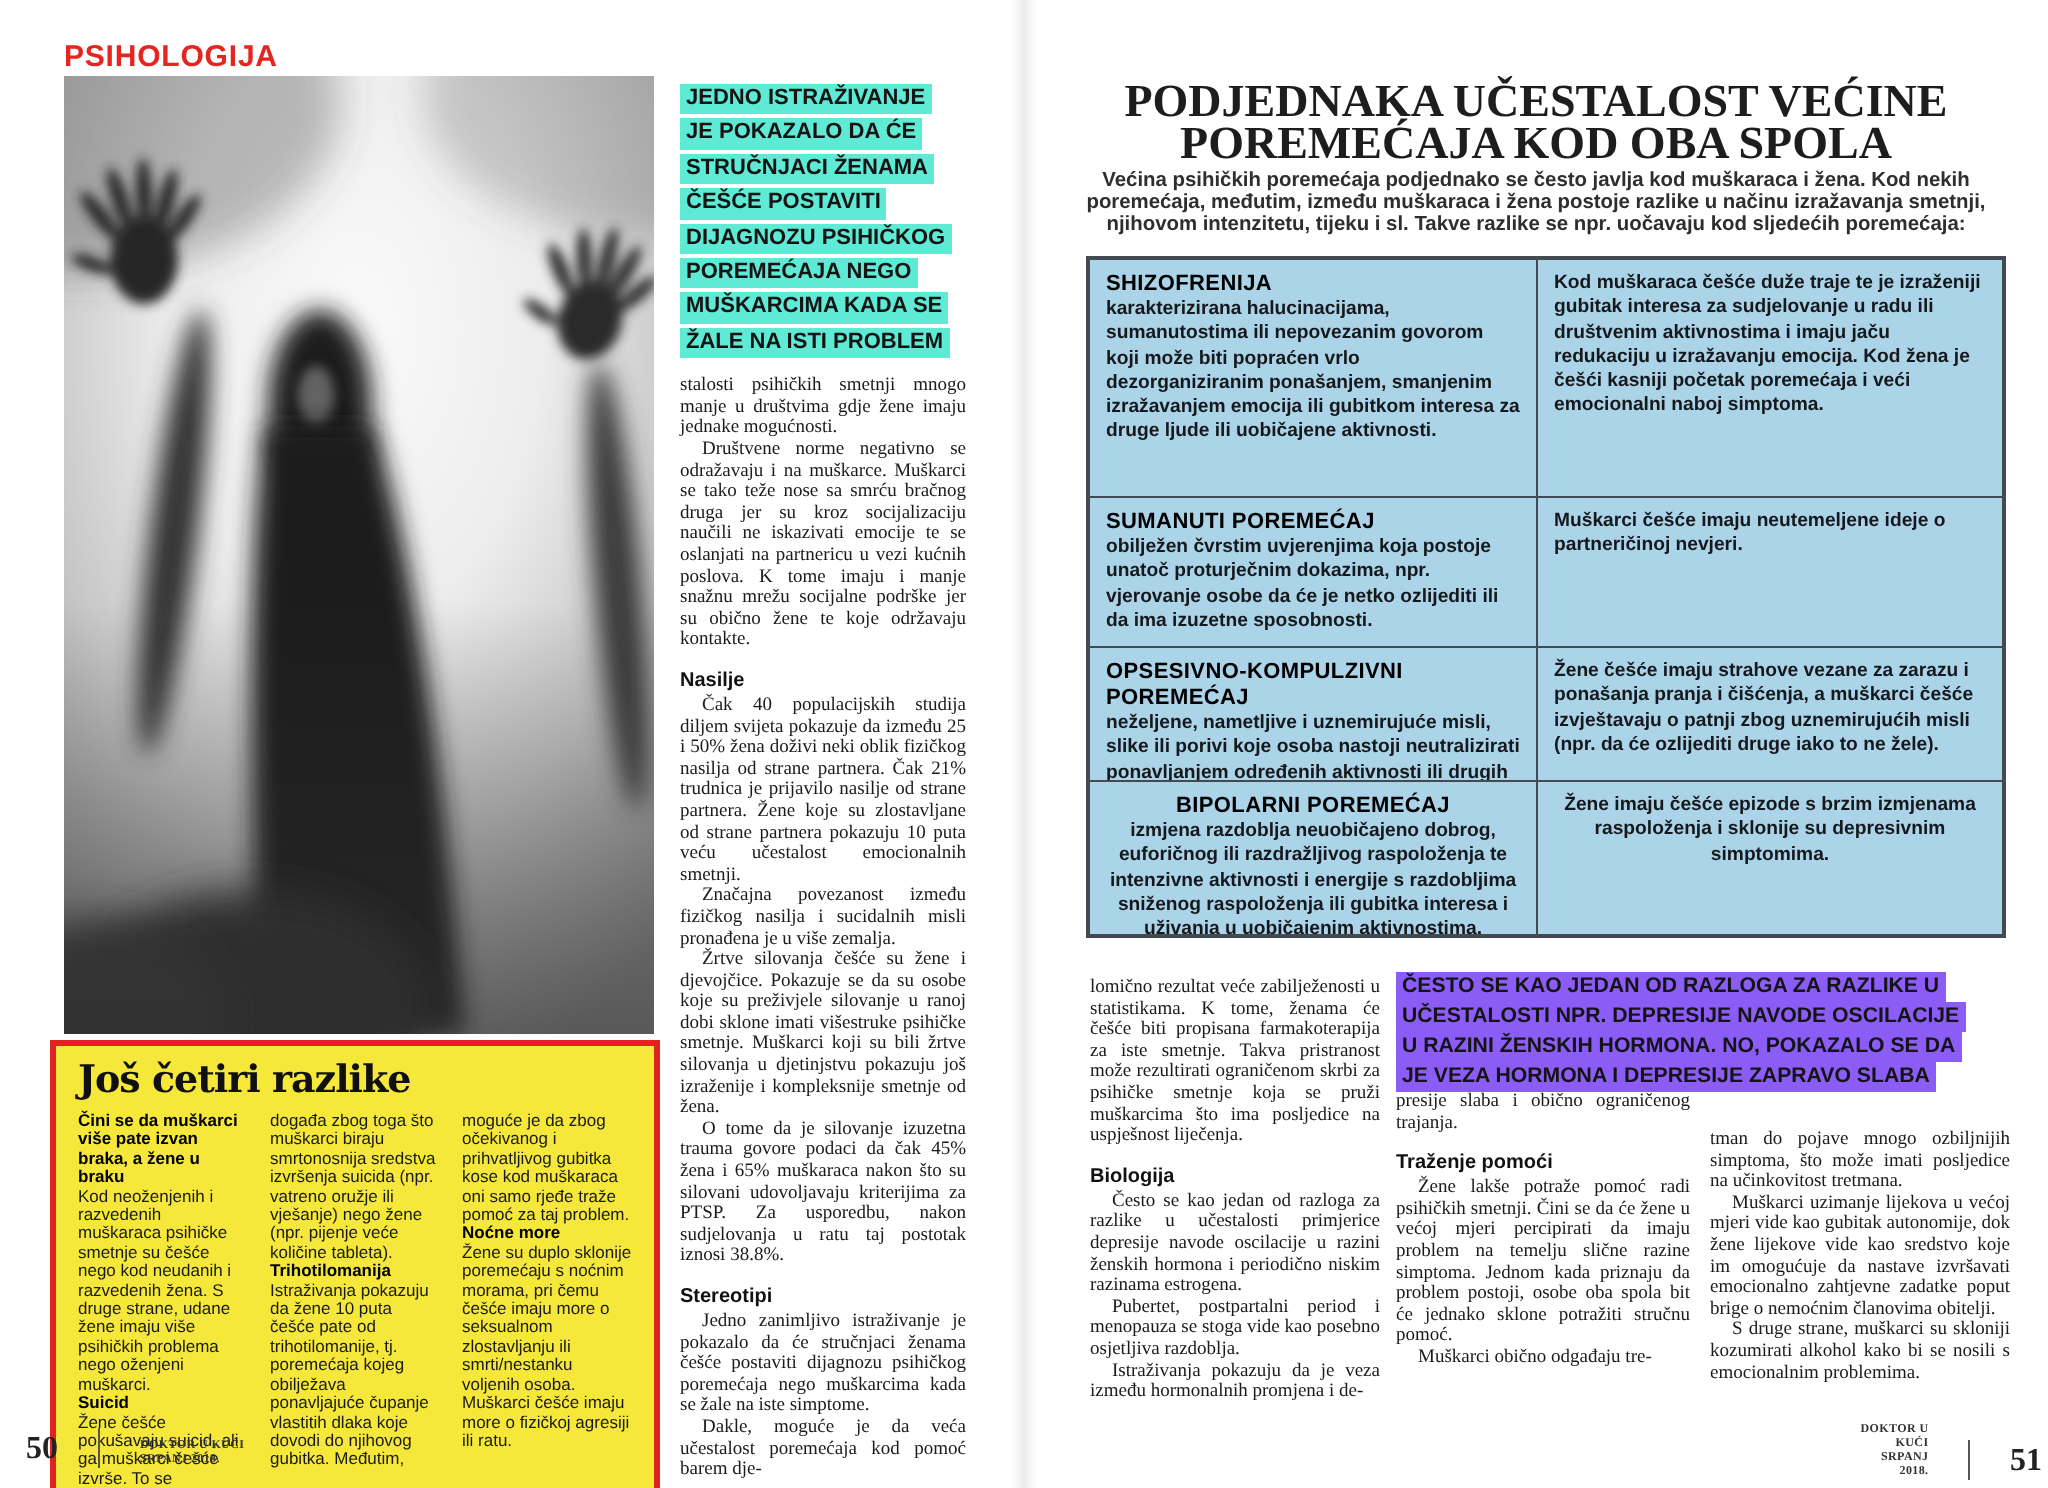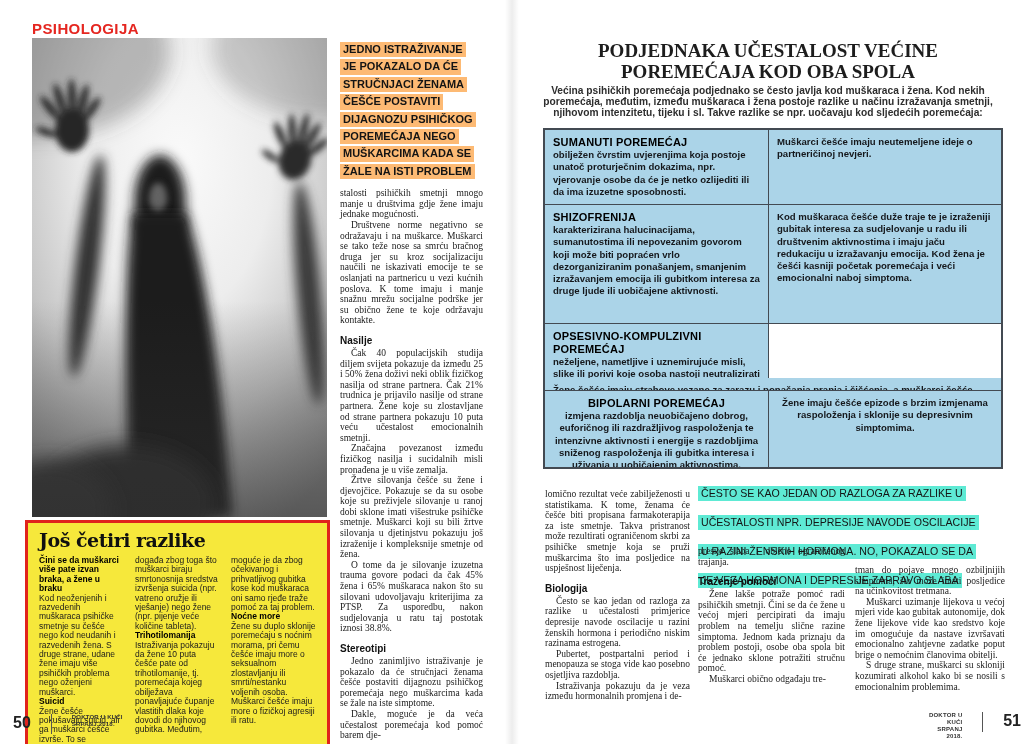--- a/index.html
+++ b/index.html
@@ -7,75 +7,75 @@
           font-family:"Liberation Sans","DejaVu Sans",sans-serif;}
   .gutter{position:absolute;left:505px;top:0;width:14px;height:744px;
           background:linear-gradient(90deg,rgba(0,0,0,0),rgba(0,0,0,0.07) 50%,rgba(0,0,0,0));}
 
   
   .kicker{position:absolute;left:32px;top:20px;font-weight:bold;font-size:15px;
           letter-spacing:.4px;color:#e52620;}
   .photo{position:absolute;left:32px;top:38px;width:295px;height:479px;}
 
   .midcol{position:absolute;left:340px;top:42px;width:143px;}
-  .hl-line{display:table;white-space:nowrap;background:#fdba74;color:#141414;
+  .hl-line{display:table;white-space:nowrap;background:#5eead4;color:#141414;
            font-weight:bold;font-size:11px;line-height:12.4px;padding:1px 3px 2px 3px;margin:0 0 2px 0;}
   .bodytext{margin-top:9px;}
   .bodytext p{margin:0;font-family:"Liberation Serif","DejaVu Serif",serif;
               font-size:9.5px;line-height:10.6px;text-align:justify;color:#1a1a1a;}
   .bodytext p.ind{text-indent:11px;}
   .bodytext h5{margin:9px 0 2px 0;font-size:10px;line-height:11px;color:#111;}
 
   .sidebox{position:absolute;left:25px;top:520px;width:305px;min-height:186px;
            background:#f6e83b;border:3px solid #e0231c;box-sizing:border-box;padding:7px 11px 8px 11px;}
   .sidebox .btitle{font-family:"DejaVu Serif","Liberation Serif",serif;font-weight:bold;
            font-size:19px;line-height:21px;letter-spacing:-0.5px;color:#101010;margin:0 0 5px 0;}
   .boxcols{display:flex;gap:11px;}
   .boxcol{flex:1;}
   .boxcol p{margin:0;font-size:8.5px;line-height:9.4px;color:#1a1a1a;}
   .boxcol .bh{font-weight:bold;color:#000;}
 
-  .footer{position:absolute;display:flex;align-items:flex-start;gap:20px;}
+  .footer{position:absolute;display:flex;align-items:flex-end;gap:20px;font-family:Liberation Serif, serif;}
   .footer .pnum{font-weight:bold;font-size:16px;color:#222;}
   .footer .fdiv{width:1px;height:20px;background:#555;}
   .footer .mag{font-weight:bold;font-size:6px;line-height:7px;color:#333;letter-spacing:.2px;}
   .footer-left{left:13px;top:714px;}
   .footer-right{left:925px;top:712px;width:96px;justify-content:flex-end;}
   .footer-right .mag{text-align:right;}
 
   
   .rtitle{position:absolute;left:530px;top:40px;width:476px;text-align:center;
           font-family:"Liberation Serif","DejaVu Serif",serif;font-weight:bold;
-          font-size:19px;line-height:21px;color:#1d1d1d;}
+          font-size:23px;line-height:21px;color:#1d1d1d;}
   .rintro{position:absolute;left:530px;top:85px;width:476px;text-align:center;
           font-weight:bold;font-size:10.2px;line-height:11.2px;color:#2e2e2e;}
 
   .dtable{position:absolute;left:543px;top:128px;width:460px;border:2px solid #434a52;box-sizing:border-box;}
   .trow{display:flex;border-bottom:1.5px solid #434a52;}
   .trow:last-child{border-bottom:none;text-align:center;}
-  .trow.r0{height:118px;} .trow.r1{height:74px;} .trow.r2{height:66px;flex-direction:column;} .trow.r3{height:76px;}
+  .trow.r0{height:118px;} .trow.r1{height:74px;} .trow.r2{height:66px;} .trow.r3{height:76px;}
   .tcell{background:#abd4e8;box-sizing:border-box;padding:6px 8px;overflow:hidden;}
   .tcell.lft{width:224px;border-right:1.5px solid #434a52;}
   .tcell.rgt{flex:1;}
   .tname{font-weight:bold;font-size:11px;line-height:13px;color:#000;letter-spacing:.2px;}
   .tdesc{font-weight:bold;font-size:9.6px;line-height:12.3px;color:#15181c;}
 
   .rcol{position:absolute;width:147px;}
   .rcol p{margin:0;font-family:"Liberation Serif","DejaVu Serif",serif;
           font-size:9.5px;line-height:10.6px;text-align:justify;color:#1a1a1a;}
   .rcol p.ind{text-indent:11px;}
   .rcol h5{margin:9px 0 2px 0;font-size:10px;line-height:11px;color:#111;
            font-family:"Liberation Sans","DejaVu Sans",sans-serif;}
   .rcol1{left:545px;top:489px;width:145px;}
   .rcol2{left:698px;top:546px;}
   .rcol3{left:855px;top:565px;width:150px;}
 
   .rhighlight{position:absolute;left:698px;top:486px;width:308px;}
-  .rhl-line{display:table;white-space:nowrap;background:#5eead4;color:#141414;
-            font-weight:normal;font-size:10.6px;line-height:12px;padding:1px 3px 2px 3px;margin:0 0 14px 0;}
+  .rhl-line{display:table;white-space:nowrap;background:#8b5cf6;color:#141414;
+            font-weight:bold;font-size:10.6px;line-height:12px;padding:1px 3px 2px 3px;margin:0 0 0 0;}
 </style>
 </head>
 <body>
 
 <div class="canvas">
 
   <div class="kicker">PSIHOLOGIJA</div>
 
   <div class="photo">
     <svg width="295" height="479" viewBox="0 0 295 479">
@@ -193,36 +193,36 @@
       <div>SRPANJ 2018.</div>
     </div>
   </div>
 
   <div class="gutter"></div>
 
   <div class="rtitle">PODJEDNAKA UČESTALOST VEĆINE POREMEĆAJA KOD OBA SPOLA</div>
   <div class="rintro">Većina psihičkih poremećaja podjednako se često javlja kod muškaraca i žena. Kod nekih poremećaja, međutim, između muškaraca i žena postoje razlike u načinu izražavanja smetnji, njihovom intenzitetu, tijeku i sl. Takve razlike se npr. uočavaju kod sljedećih poremećaja:</div>
 
   <div class="dtable">
+    <div class="trow r0">
+      <div class="tcell lft">
+        <div class="tname">SHIZOFRENIJA</div>
+        <div class="tdesc">karakterizirana halucinacijama, sumanutostima ili nepovezanim govorom koji može biti popraćen vrlo dezorganiziranim ponašanjem, smanjenim izražavanjem emocija ili gubitkom interesa za druge ljude ili uobičajene aktivnosti.</div>
+      </div>
+      <div class="tcell rgt">
+        <div class="tdesc">Kod muškaraca češće duže traje te je izraženiji gubitak interesa za sudjelovanje u radu ili društvenim aktivnostima i imaju jaču redukaciju u izražavanju emocija. Kod žena je češći kasniji početak poremećaja i veći emocionalni naboj simptoma.</div>
+      </div>
+    </div>
     <div class="trow r1">
       <div class="tcell lft">
         <div class="tname">SUMANUTI POREMEĆAJ</div>
         <div class="tdesc">obilježen čvrstim uvjerenjima koja postoje unatoč proturječnim dokazima, npr. vjerovanje osobe da će je netko ozlijediti ili da ima izuzetne sposobnosti.</div>
       </div>
       <div class="tcell rgt">
         <div class="tdesc">Muškarci češće imaju neutemeljene ideje o partneričinoj nevjeri.</div>
-      </div>
-    </div>
-    <div class="trow r0">
-      <div class="tcell lft">
-        <div class="tname">SHIZOFRENIJA</div>
-        <div class="tdesc">karakterizirana halucinacijama, sumanutostima ili nepovezanim govorom koji može biti popraćen vrlo dezorganiziranim ponašanjem, smanjenim izražavanjem emocija ili gubitkom interesa za druge ljude ili uobičajene aktivnosti.</div>
-      </div>
-      <div class="tcell rgt">
-        <div class="tdesc">Kod muškaraca češće duže traje te je izraženiji gubitak interesa za sudjelovanje u radu ili društvenim aktivnostima i imaju jaču redukaciju u izražavanju emocija. Kod žena je češći kasniji početak poremećaja i veći emocionalni naboj simptoma.</div>
       </div>
     </div>
     <div class="trow r2">
       <div class="tcell lft">
         <div class="tname">OPSESIVNO-KOMPULZIVNI POREMEĆAJ</div>
         <div class="tdesc">neželjene, nametljive i uznemirujuće misli, slike ili porivi koje osoba nastoji neutralizirati ponavljanjem određenih aktivnosti ili drugih misli.</div>
       </div>
       <div class="tcell rgt">
         <div class="tdesc">Žene češće imaju strahove vezane za zarazu i ponašanja pranja i čišćenja, a muškarci češće izvještavaju o patnji zbog uznemirujućih misli (npr. da će ozlijediti druge iako to ne žele).</div>
       </div>

